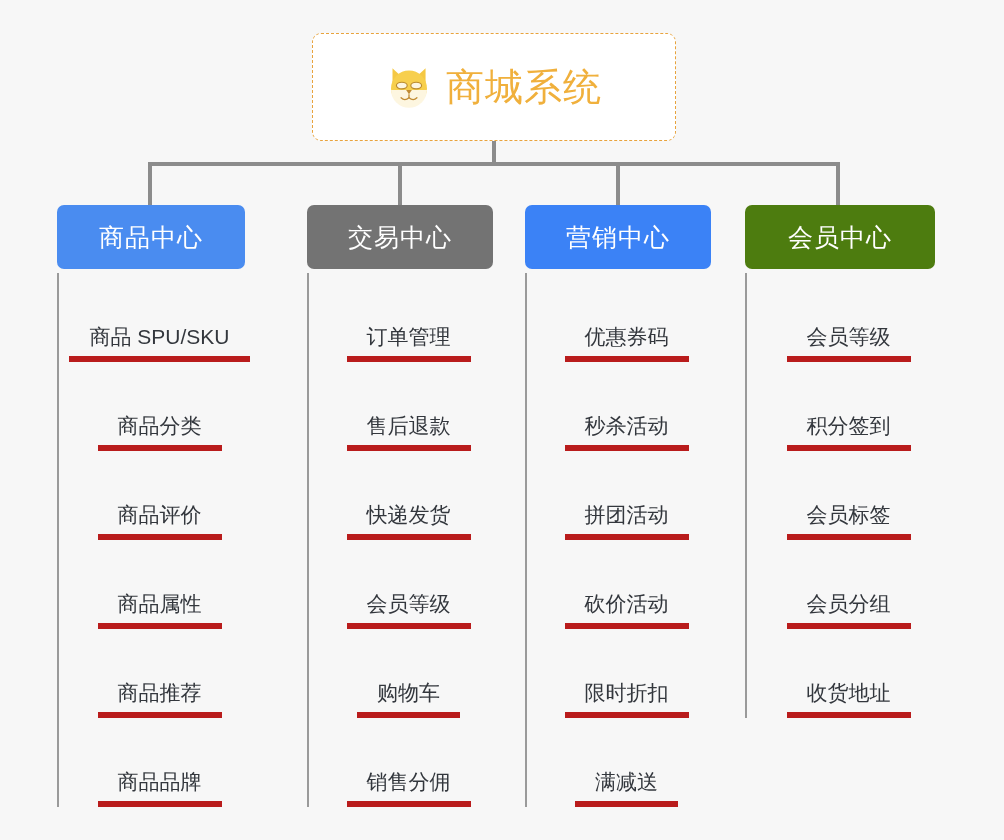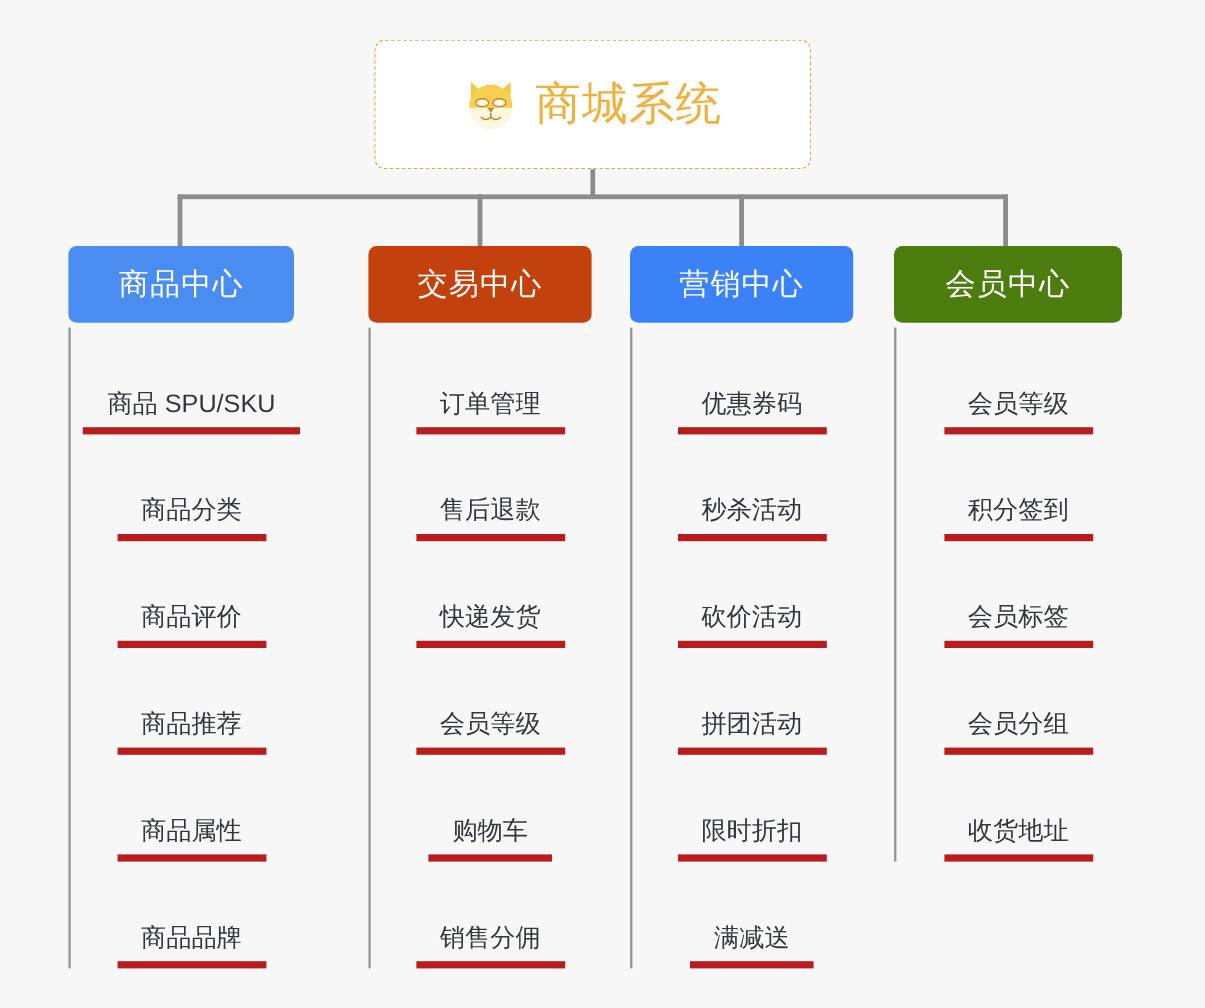--- a/index.html
+++ b/index.html
@@ -160,33 +160,33 @@
       <div class="cat-item">
           <span class="cat-item-inner">商品 SPU/SKU</span>
         </div>
       <div class="cat-item">
           <span class="cat-item-inner">商品分类</span>
         </div>
       <div class="cat-item">
           <span class="cat-item-inner">商品评价</span>
         </div>
       <div class="cat-item">
+          <span class="cat-item-inner">商品属性</span>
+        </div>
+      <div class="cat-item">
           <span class="cat-item-inner">商品推荐</span>
         </div>
       <div class="cat-item">
-          <span class="cat-item-inner">商品属性</span>
-        </div>
-      <div class="cat-item">
           <span class="cat-item-inner">商品品牌</span>
         </div>
     </div>
   </div>
 
   <div class="column" style="left:307px; width:186px;">
-    <div class="cat-head" style="background: #c2410c;">交易中心</div>
+    <div class="cat-head" style="background: #737373;">交易中心</div>
     <div class="cat-items">
       <div class="cat-item">
           <span class="cat-item-inner">订单管理</span>
         </div>
       <div class="cat-item">
           <span class="cat-item-inner">售后退款</span>
         </div>
       <div class="cat-item">
           <span class="cat-item-inner">快递发货</span>
         </div>
@@ -205,24 +205,24 @@
   <div class="column" style="left:525px; width:186px;">
     <div class="cat-head" style="background: #3b82f6;">营销中心</div>
     <div class="cat-items">
       <div class="cat-item">
           <span class="cat-item-inner">优惠券码</span>
         </div>
       <div class="cat-item">
           <span class="cat-item-inner">秒杀活动</span>
         </div>
       <div class="cat-item">
+          <span class="cat-item-inner">拼团活动</span>
+        </div>
+      <div class="cat-item">
           <span class="cat-item-inner">砍价活动</span>
-        </div>
-      <div class="cat-item">
-          <span class="cat-item-inner">拼团活动</span>
         </div>
       <div class="cat-item">
           <span class="cat-item-inner">限时折扣</span>
         </div>
       <div class="cat-item">
           <span class="cat-item-inner">满减送</span>
         </div>
     </div>
   </div>
 

